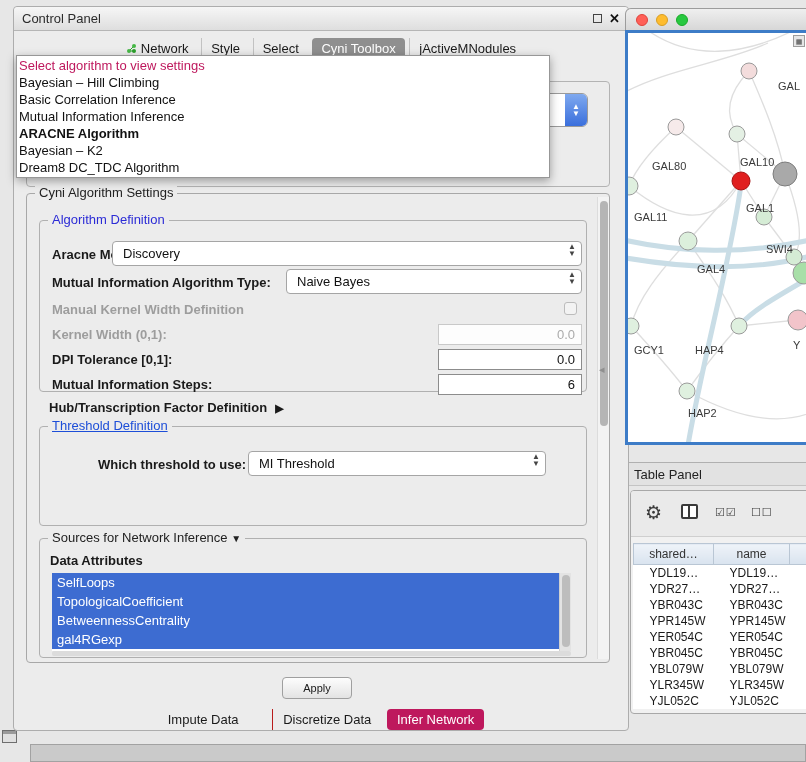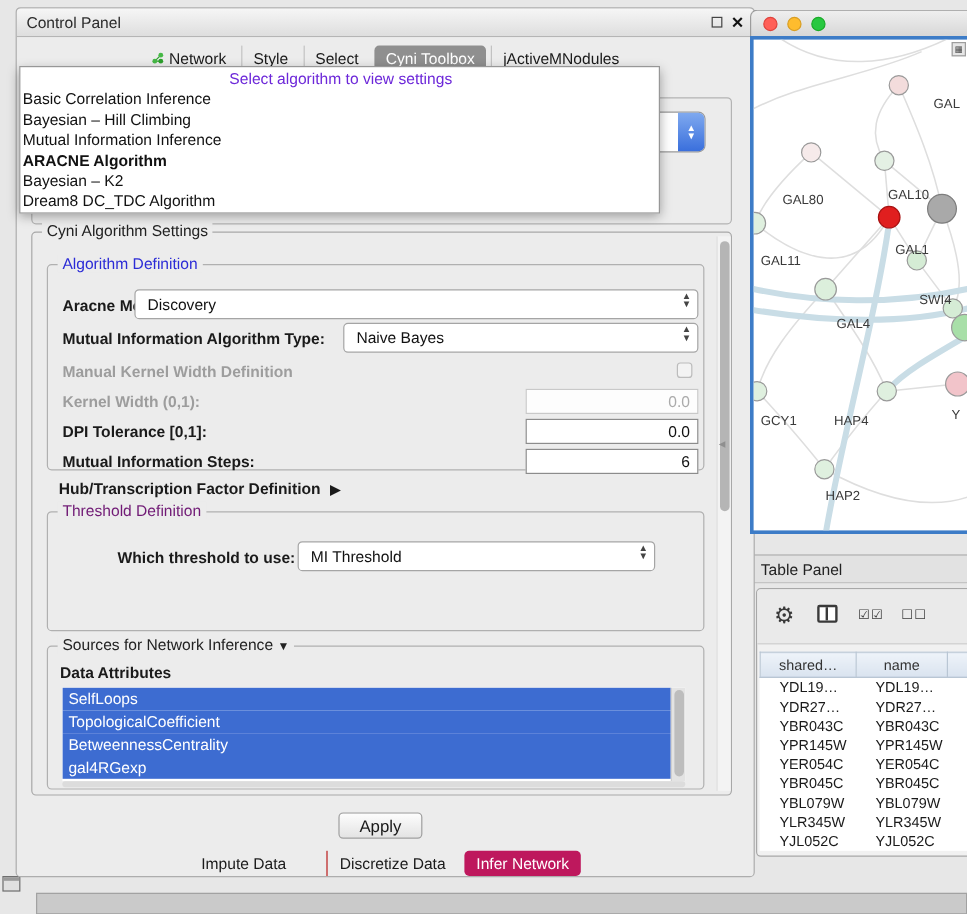--- a/index.html
+++ b/index.html
@@ -31,29 +31,29 @@
     background:#fff; border:1px solid #9a9a9a; border-radius:6px; }
   .algo-combo .combo-btn-blue { position:absolute; right:0; top:0; width:22px; height:32px;
     background:linear-gradient(#7fa9ef,#3a6fdc); border-radius:0 5px 5px 0;
     display:flex; flex-direction:column; align-items:center; justify-content:center; color:#fff; }
   .combo-btn-blue span { font-size:8px; line-height:7px; }
 
   
   .algo-popup { position:absolute; left:16px; top:55px; width:534px; z-index:30;
     background:#fff; border:1px solid #979797; box-shadow:0 3px 9px rgba(0,0,0,.35); padding:1px 0; }
   .popup-item { height:17px; line-height:17px; padding-left:2px; font-size:13px; color:#111; }
-  .popup-item.placeholder { text-align:center; color:#6d28d9; }
+  .popup-item.placeholder { color:#be185d; }
   .popup-item.selected { font-weight:bold; }
 
   
   .settings-group { position:absolute; left:12px; top:186px; width:584px; height:470px;
     border:1px solid #a8a8a8; border-radius:4px; }
   .gtitle { position:absolute; top:-9px; left:8px; background:#ececec; padding:0 4px; font-size:13px; color:#222; white-space:nowrap; }
   .gtitle.blue { color:#2b2bd6; }
-  .gtitle.green { color:#701a75; }
+  .gtitle.green { color:#1d4ed8;text-decoration:underline; }
 
   .group { position:absolute; border:1px solid #b0b0b0; border-radius:4px; }
 
   .lbl { position:absolute; font-weight:bold; font-size:13px; color:#1a1a1a; white-space:nowrap; }
   .lbl.disabled { color:#9d9d9d; }
 
   .combo { position:absolute; height:25px; background:#fff; border:1px solid #a5a5a5; border-radius:4px;
     font-size:13px; line-height:23px; padding-left:10px; color:#111; }
   .combo .spin { position:absolute; right:5px; top:1px; display:flex; flex-direction:column; align-items:center; color:#444; }
   .combo .spin span { font-size:8px; line-height:7px; }
@@ -73,21 +73,21 @@
   .attr-vscroll { position:absolute; right:0; top:0; width:12px; height:78px; background:#e3e3e3; border-left:1px solid #cfcfcf; }
   .attr-vscroll .thumb { margin:2px auto; width:8px; height:72px; background:#bdbdbd; border-radius:4px; }
   .attr-hscroll { position:absolute; left:12px; top:112px; width:519px; height:5px; background:#dcdcdc; border-radius:2px; }
 
   
   .v-scroll { position:absolute; left:570px; top:3px; width:12px; height:462px; background:#f3f3f3; border-left:1px solid #dcdcdc; }
   .v-scroll .thumb { position:absolute; left:2px; top:4px; width:8px; height:225px; background:#b5b5b5; border-radius:5px; }
 
   .apply-btn { position:absolute; left:268px; top:670px; width:70px; height:22px;
     background:linear-gradient(#fdfdfd,#e3e3e3); border:1px solid #9f9f9f; border-radius:4px;
-    font-size:14px; text-align:center; line-height:20px; }
+    font-size:11px; text-align:center; line-height:20px; }
 
   .bottom-tabs { position:absolute; top:702px; left:0; width:100%; text-align:center; white-space:nowrap; }
   .bottom-tab { display:inline-block; padding:3px 10px; font-size:13px; }
   .bottom-tab + .bottom-tab { border-left:1px solid #b91c1c;margin-left:20px; }
   .bottom-tab.active { background:#be185d; color:#fff; border-radius:4px; border-left:none; margin-left:2px; }
 
   
   .net-window { position:absolute; left:625px; top:8px; width:185px; height:437px; z-index:2; }
   .net-titlebar { height:22px; background:linear-gradient(#efefef,#d7d7d7); border:1px solid #9c9c9c;
     border-bottom:none; border-radius:6px 0 0 0; display:flex; align-items:center; padding-left:10px; gap:8px; }
@@ -245,22 +245,22 @@
 
   <div class="bottom-tabs">
     <span class="bottom-tab"><span>Impute Data</span></span>
     <span class="bottom-tab"><span>Discretize Data</span></span>
     <span class="bottom-tab active"><span>Infer Network</span></span>
   </div>
 </div>
 
 <div class="algo-popup">
   <div class="popup-item placeholder">Select algorithm to view settings</div>
+  <div class="popup-item">Bayesian – Hill Climbing</div>
   <div class="popup-item">Basic Correlation Inference</div>
-  <div class="popup-item">Bayesian – Hill Climbing</div>
   <div class="popup-item">Mutual Information Inference</div>
   <div class="popup-item selected">ARACNE Algorithm</div>
   <div class="popup-item">Bayesian – K2</div>
   <div class="popup-item">Dream8 DC_TDC Algorithm</div>
 </div>
 
 <span class="divider-arrow">◂</span>
 
 <div class="net-window">
   <div class="net-titlebar">

